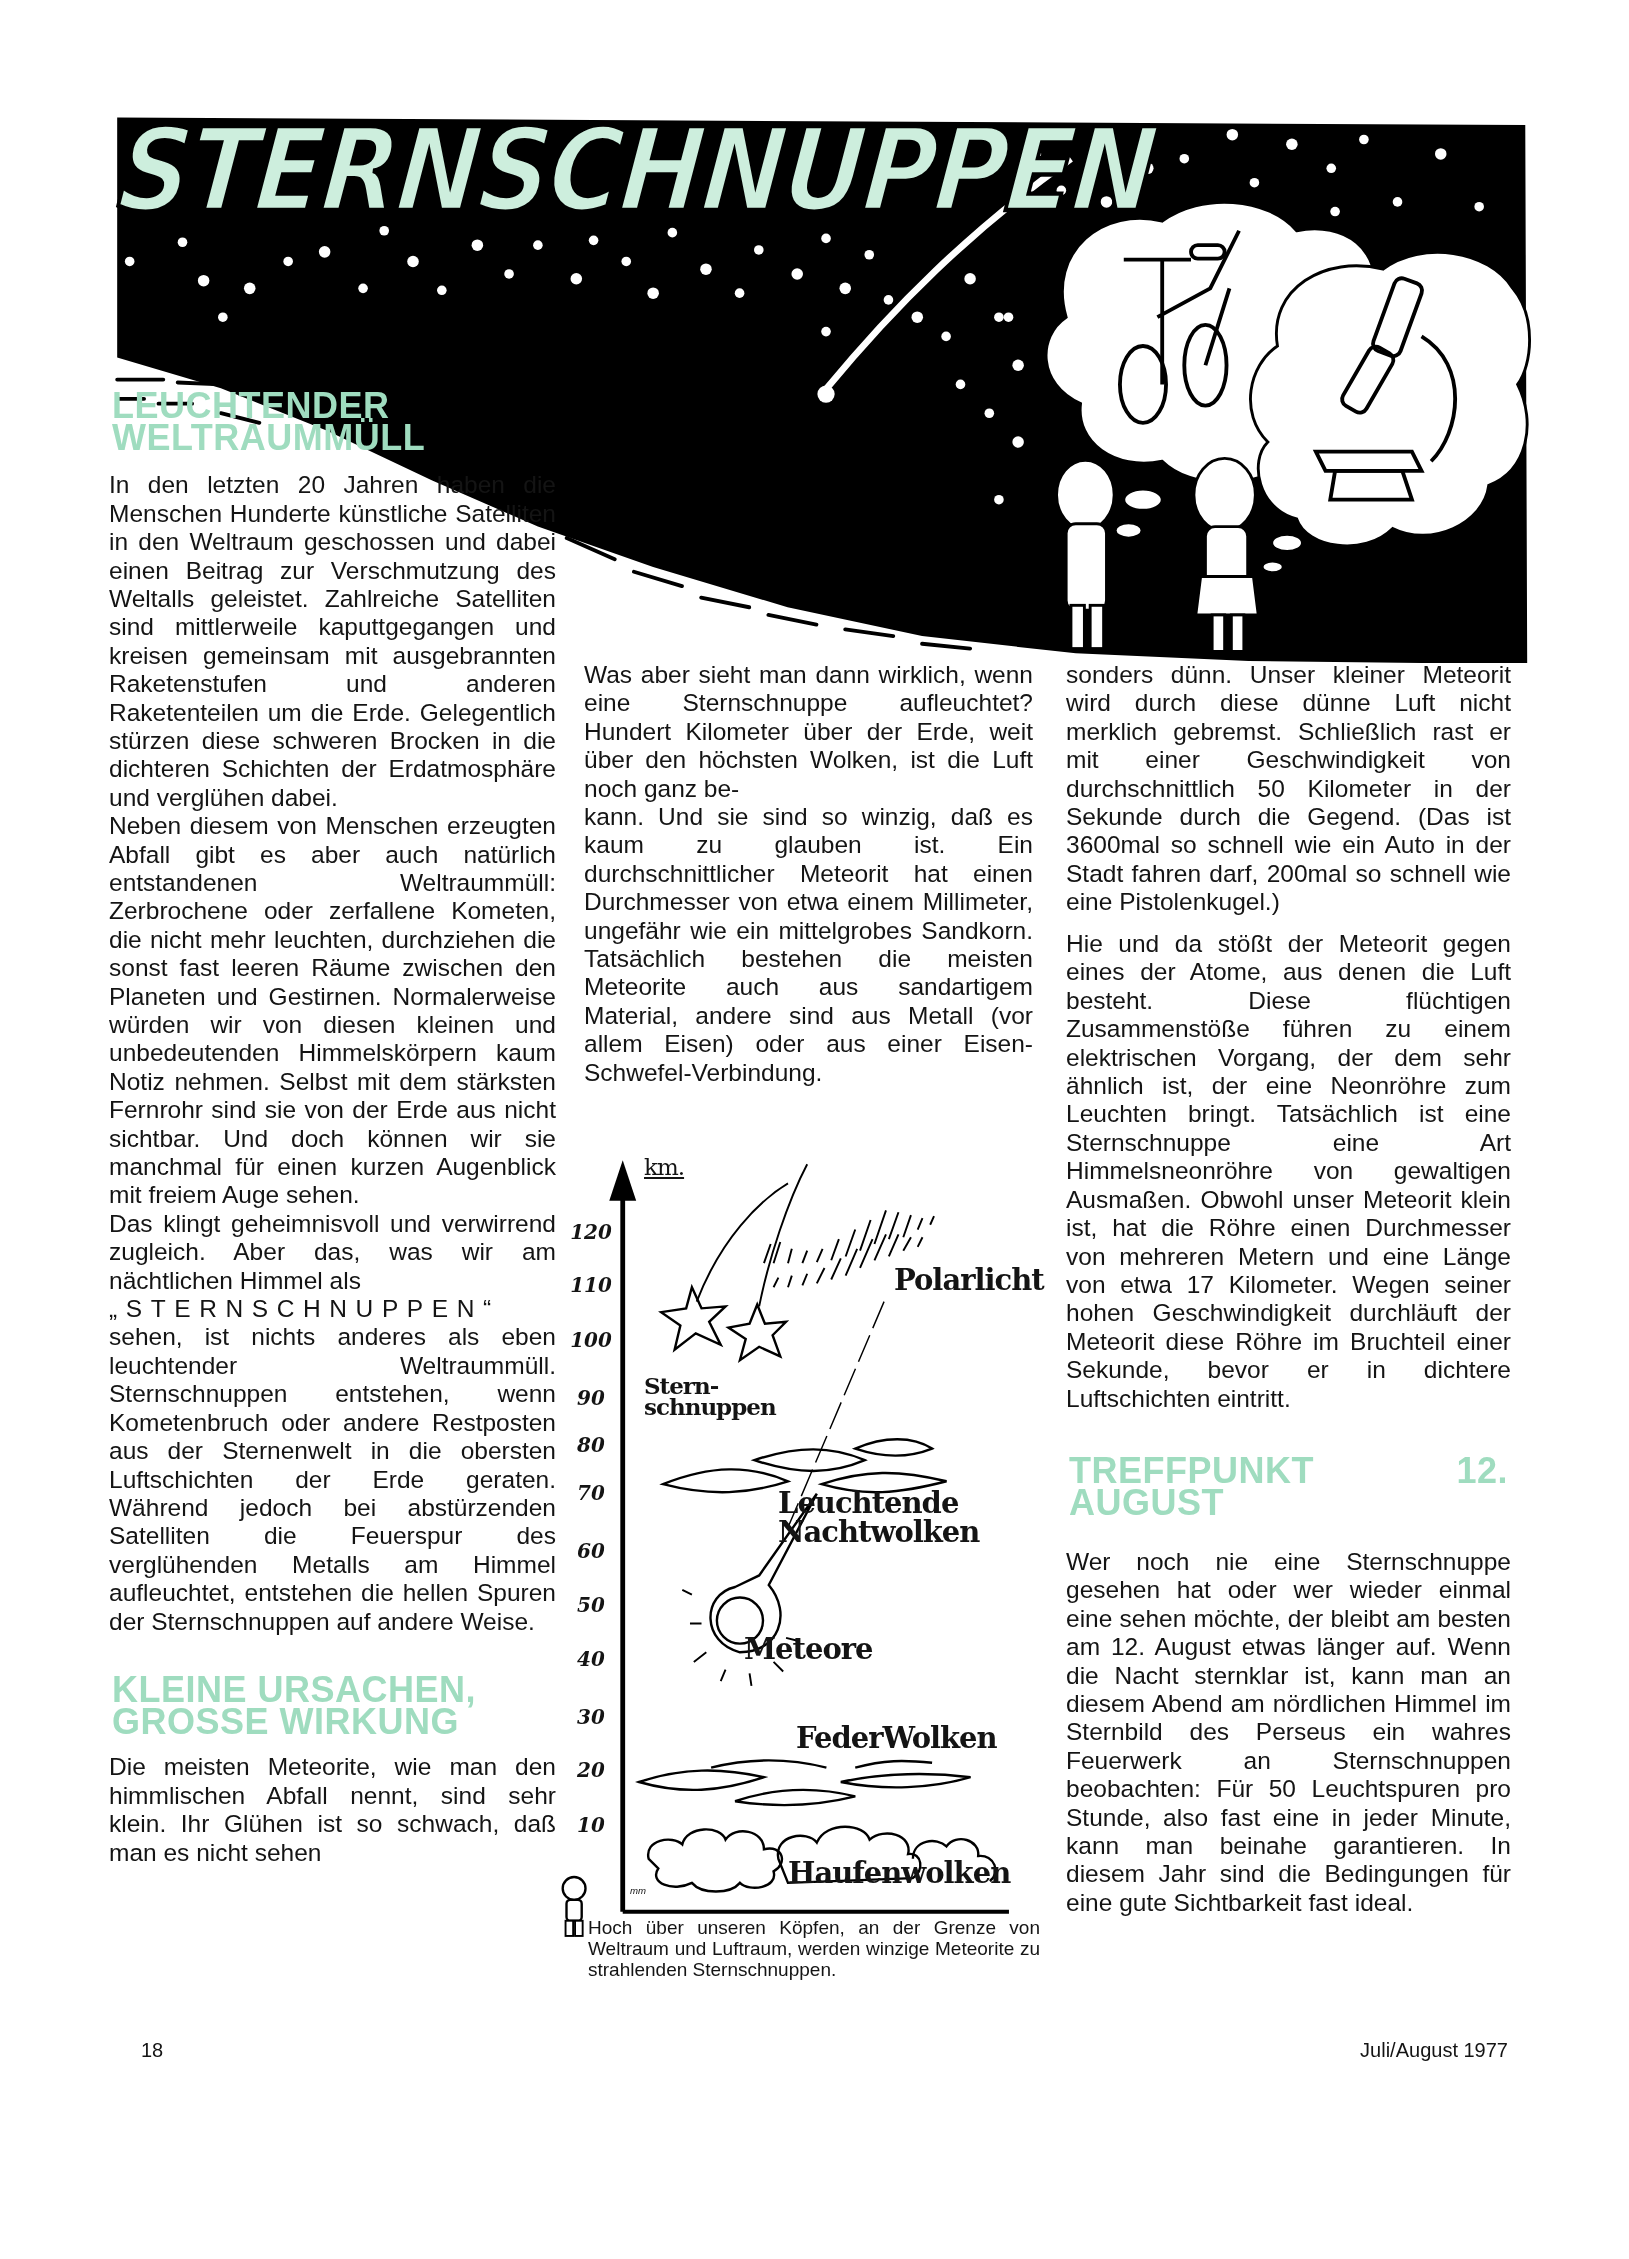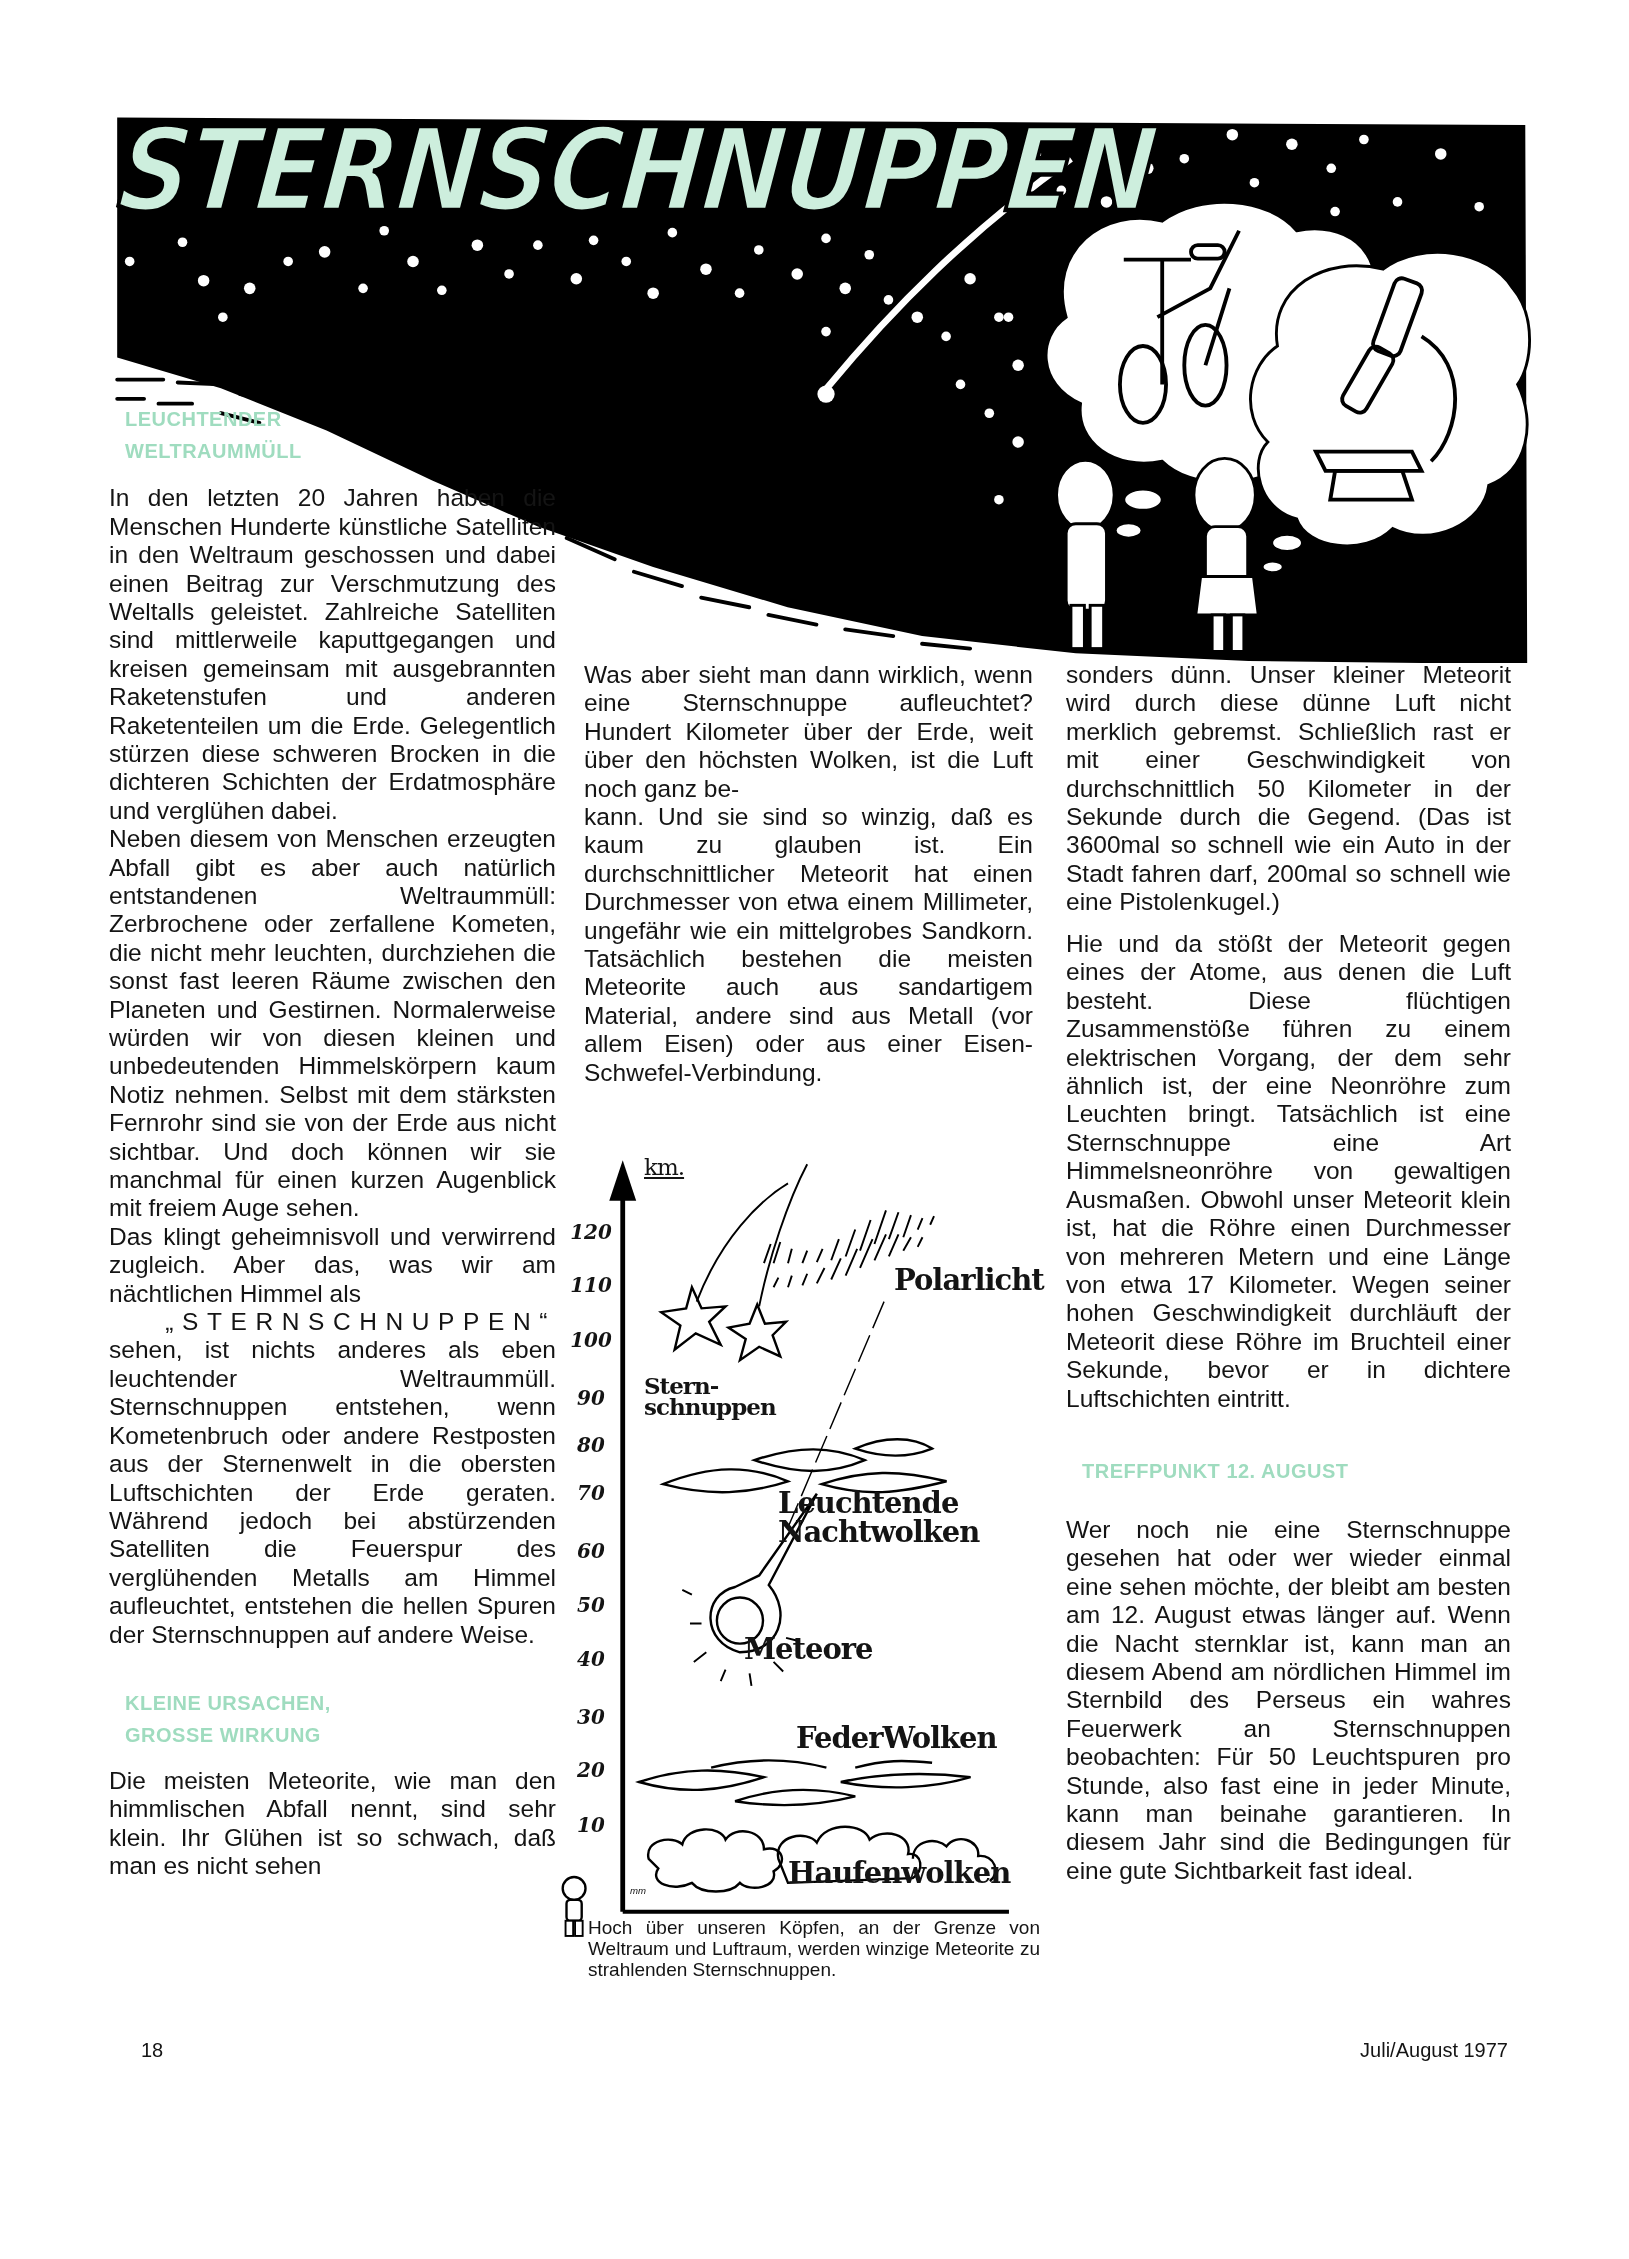--- a/index.html
+++ b/index.html
@@ -3,22 +3,22 @@
 <meta charset="utf-8">
 <style>
   html,body{margin:0;padding:0;background:#ffffff;}
   body{width:1629px;height:2260px;position:relative;overflow:hidden;font-family:"Liberation Sans","DejaVu Sans",sans-serif;color:#141414;}
   .hero{position:absolute;left:0;top:0;width:1629px;height:692px;}
   .hero svg{position:absolute;left:0;top:0;}
   .title{position:absolute;left:125px;top:113px;font-family:"DejaVu Sans",sans-serif;font-weight:bold;font-style:italic;font-size:100px;letter-spacing:-1.9px;color:#cdeedd;-webkit-text-stroke:3.8px #000;transform:scaleY(1.15) skewX(-6deg);transform-origin:left top;line-height:1;white-space:nowrap;}
   .col{position:absolute;font-size:24.5px;line-height:28.4px;text-align:justify;hyphens:manual;}
   .col p{margin:0;}
   .col p.gap{margin-top:13.4px;}
-  .heading{font-family:"Liberation Sans",sans-serif;font-weight:bold;color:#9fdcbf;font-size:20px;line-height:32px;letter-spacing:0.5px;text-transform:uppercase;margin:16px;}
-  .spaced{display:block;text-align:right;letter-spacing:8.6px;}
+  .heading{font-family:"Liberation Sans",sans-serif;font-weight:bold;color:#9fdcbf;font-size:36px;line-height:32px;letter-spacing:0.5px;text-transform:uppercase;margin:3px;}
+  .spaced{display:block;text-align:left;letter-spacing:8.6px;}
   .footer{position:absolute;top:2039px;font-size:20px;margin-left:32px;}
   .diagram{position:absolute;left:567px;top:1143px;width:490px;height:788px;}
   .diagram .tick{position:absolute;left:0;width:48px;text-align:center;font-family:"DejaVu Serif",serif;font-style:italic;font-weight:bold;font-size:20px;}
   .diagram .lbl{position:absolute;font-family:"DejaVu Serif",serif;font-weight:bold;font-size:29px;line-height:29px;letter-spacing:-1px;}
   .caption{position:absolute;left:588px;top:1917px;width:452px;font-size:19px;line-height:21px;text-align:justify;}
 </style>
 </head>
 <body>
 
 <div class="hero">

